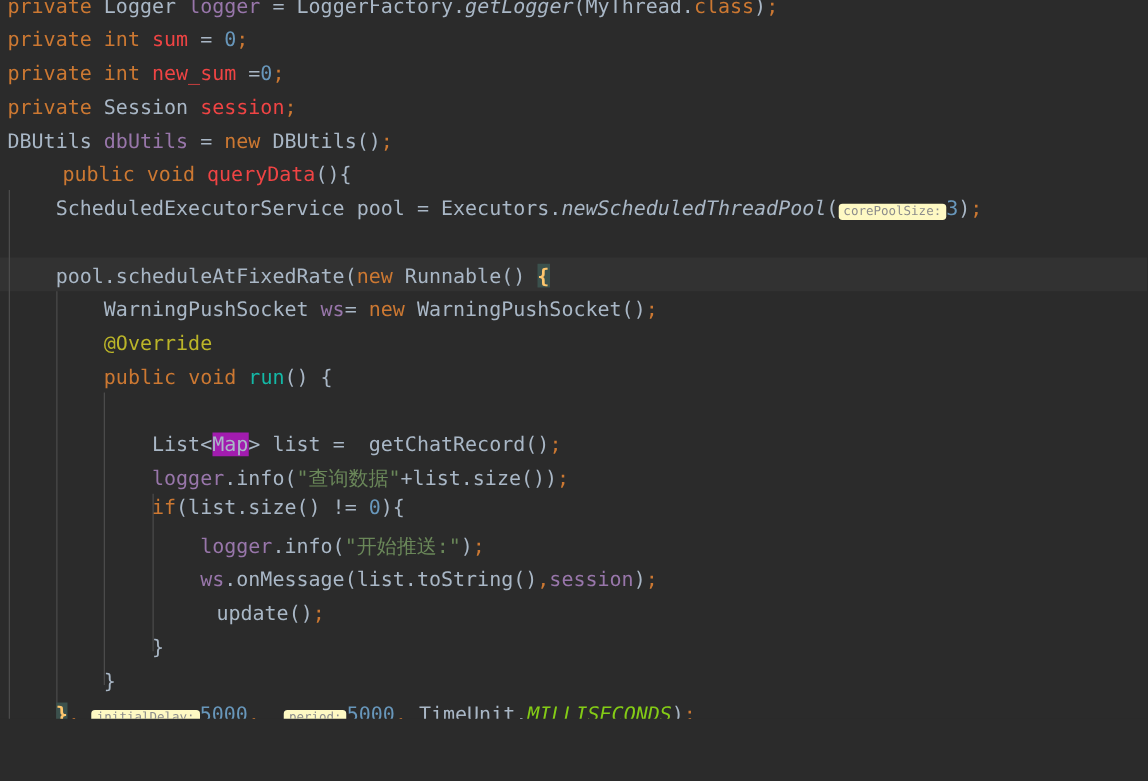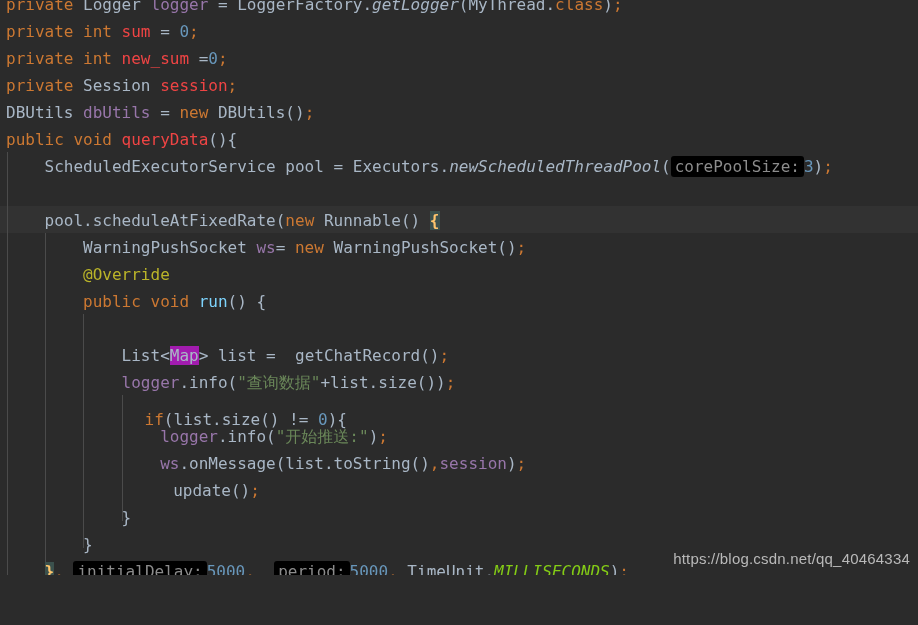--- a/index.html
+++ b/index.html
@@ -55,34 +55,34 @@
   }
 
   
   .kw      { color: #cc7832; }            
   .def     { color: #a9b7c6; }
   .field   { color: #9876aa; }            
   .grey    { color: #ef4444; }            
   .num     { color: #6897bb; }            
   .str     { color: #6a8759; }            
   .anno    { color: #bbb529; }
-  .methy   { color: #7dd3fc; }            
+  .methy   { color: #14b8a6; }            
   .static  { color: #a9b7c6; font-style: italic; }  
   .statf   { color: #84cc16; font-style: italic; }  
   .punct   { color: #a9b7c6; }
   .semi    { color: #cc7832; }
   .brace   { color: #a9b7c6; }
 
   
   .hint {
     color: #8c8c8c;
-    background: #000000;
+    background: #fef9c3;
     border-radius: 3px;
     padding: 1px 4px 1px 4px;
-    font-size: 16px;
+    font-size: 10px;
   }
 
   
   .brace-hl {
     background: #3b514d;
     color: #ffc66d;
     font-weight: bold;
   }
   
   .ident-hl {
@@ -111,34 +111,33 @@
   <div class="guide" style="left:45px; top:233px; height:342px;"></div>
   <div class="guide" style="left:83px; top:314px; height:234px;"></div>
   <div class="guide" style="left:122px;top:395px; height:126px;"></div>
 
   <div id="lines">
       <div class="code-line" style="top: -9px;"><span class="kw">private </span><span class="def">Logger </span><span class="field">logger</span><span class="punct"> = </span><span class="def">LoggerFactory</span><span class="punct">.</span><span class="static">getLogger</span><span class="punct">(MyThread.</span><span class="kw">class</span><span class="punct">)</span><span class="semi">;</span></div>
       <div class="code-line" style="top: 18px;"><span class="kw">private </span><span class="kw">int </span><span class="grey">sum</span><span class="punct"> = </span><span class="num">0</span><span class="semi">;</span></div>
       <div class="code-line" style="top: 45px;"><span class="kw">private </span><span class="kw">int </span><span class="grey">new_sum</span><span class="punct"> =</span><span class="num">0</span><span class="semi">;</span></div>
       <div class="code-line" style="top: 72px;"><span class="kw">private </span><span class="def">Session </span><span class="grey">session</span><span class="semi">;</span></div>
       <div class="code-line" style="top: 99px;"><span class="def">DBUtils </span><span class="field">dbUtils</span><span class="punct"> = </span><span class="kw">new </span><span class="punct">DBUtils()</span><span class="semi">;</span></div>
-      <div class="code-line" style="top: 126px;"><span class="kw">public </span><span class="kw">void </span><span class="grey">queryData</span><span class="punct">(){</span></div>
+      <div class="code-line" style="top: 126px; margin-left: 44px;"><span class="kw">public </span><span class="kw">void </span><span class="grey">queryData</span><span class="punct">(){</span></div>
       <div class="code-line" style="top: 153px;"><span class="def">    ScheduledExecutorService pool = Executors</span><span class="punct">.</span><span class="static">newScheduledThreadPool</span><span class="punct">(</span><span class="hint">corePoolSize:</span><span class="num">3</span><span class="punct">)</span><span class="semi">;</span></div>
       <div class="code-line" style="top: 180px;"></div>
       <div class="code-line" style="top: 207px;"><span class="def">    pool.scheduleAtFixedRate(</span><span class="kw">new </span><span class="def">Runnable() </span><span class="brace-hl">{</span></div>
       <div class="code-line" style="top: 234px;"><span class="def">        WarningPushSocket </span><span class="field">ws</span><span class="punct">= </span><span class="kw">new </span><span class="def">WarningPushSocket()</span><span class="semi">;</span></div>
       <div class="code-line" style="top: 261px;"><span class="anno">        @Override</span></div>
       <div class="code-line" style="top: 288px;"><span class="kw">        public </span><span class="kw">void </span><span class="methy">run</span><span class="punct">() {</span></div>
       <div class="code-line" style="top: 315px;"></div>
       <div class="code-line" style="top: 342px;"><span class="def">            List&lt;</span><span class="ident-hl">Map</span><span class="def">&gt; list =  getChatRecord()</span><span class="semi">;</span></div>
       <div class="code-line" style="top: 369px;"><span class="def">            </span><span class="field">logger</span><span class="def">.info(</span><span class="str">"查询数据"</span><span class="def">+list.size())</span><span class="semi">;</span></div>
-      <div class="code-line" style="top: 406px; margin-left: 23px;"><span class="def">            </span><span class="kw">if</span><span class="def">(list.size() != </span><span class="num">0</span><span class="punct">){</span></div>
+      <div class="code-line" style="top: 392px;"><span class="def">            </span><span class="kw">if</span><span class="def">(list.size() != </span><span class="num">0</span><span class="punct">){</span></div>
       <div class="code-line" style="top: 423px;"><span class="def">                </span><span class="field">logger</span><span class="def">.info(</span><span class="str">"开始推送:"</span><span class="punct">)</span><span class="semi">;</span></div>
       <div class="code-line" style="top: 450px;"><span class="def">                </span><span class="field">ws</span><span class="def">.onMessage(list.toString()</span><span class="semi">,</span><span class="field">session</span><span class="punct">)</span><span class="semi">;</span></div>
       <div class="code-line" style="top: 477px; margin-left: 13px;"><span class="def">                update()</span><span class="semi">;</span></div>
       <div class="code-line" style="top: 504px;"><span class="brace">            }</span></div>
       <div class="code-line" style="top: 531px;"><span class="brace">        }</span></div>
       <div class="code-line" style="top: 558px;"><span class="def">    </span><span class="brace-hl">}</span><span class="semi">,</span><span class="def"> </span><span class="hint">initialDelay:</span><span class="num">5000</span><span class="semi">,</span><span class="def">  </span><span class="hint">period:</span><span class="num">5000</span><span class="semi">,</span><span class="def"> TimeUnit</span><span class="punct">.</span><span class="statf">MILLISECONDS</span><span class="punct">)</span><span class="semi">;</span></div>
       <div class="code-line" style="top: 585px;"><span class="brace">}</span></div>
     </div>
 
-  <div id="watermark">https://blog.csdn.net/qq_40464334</div>
 </div>
 
 </body></html>

